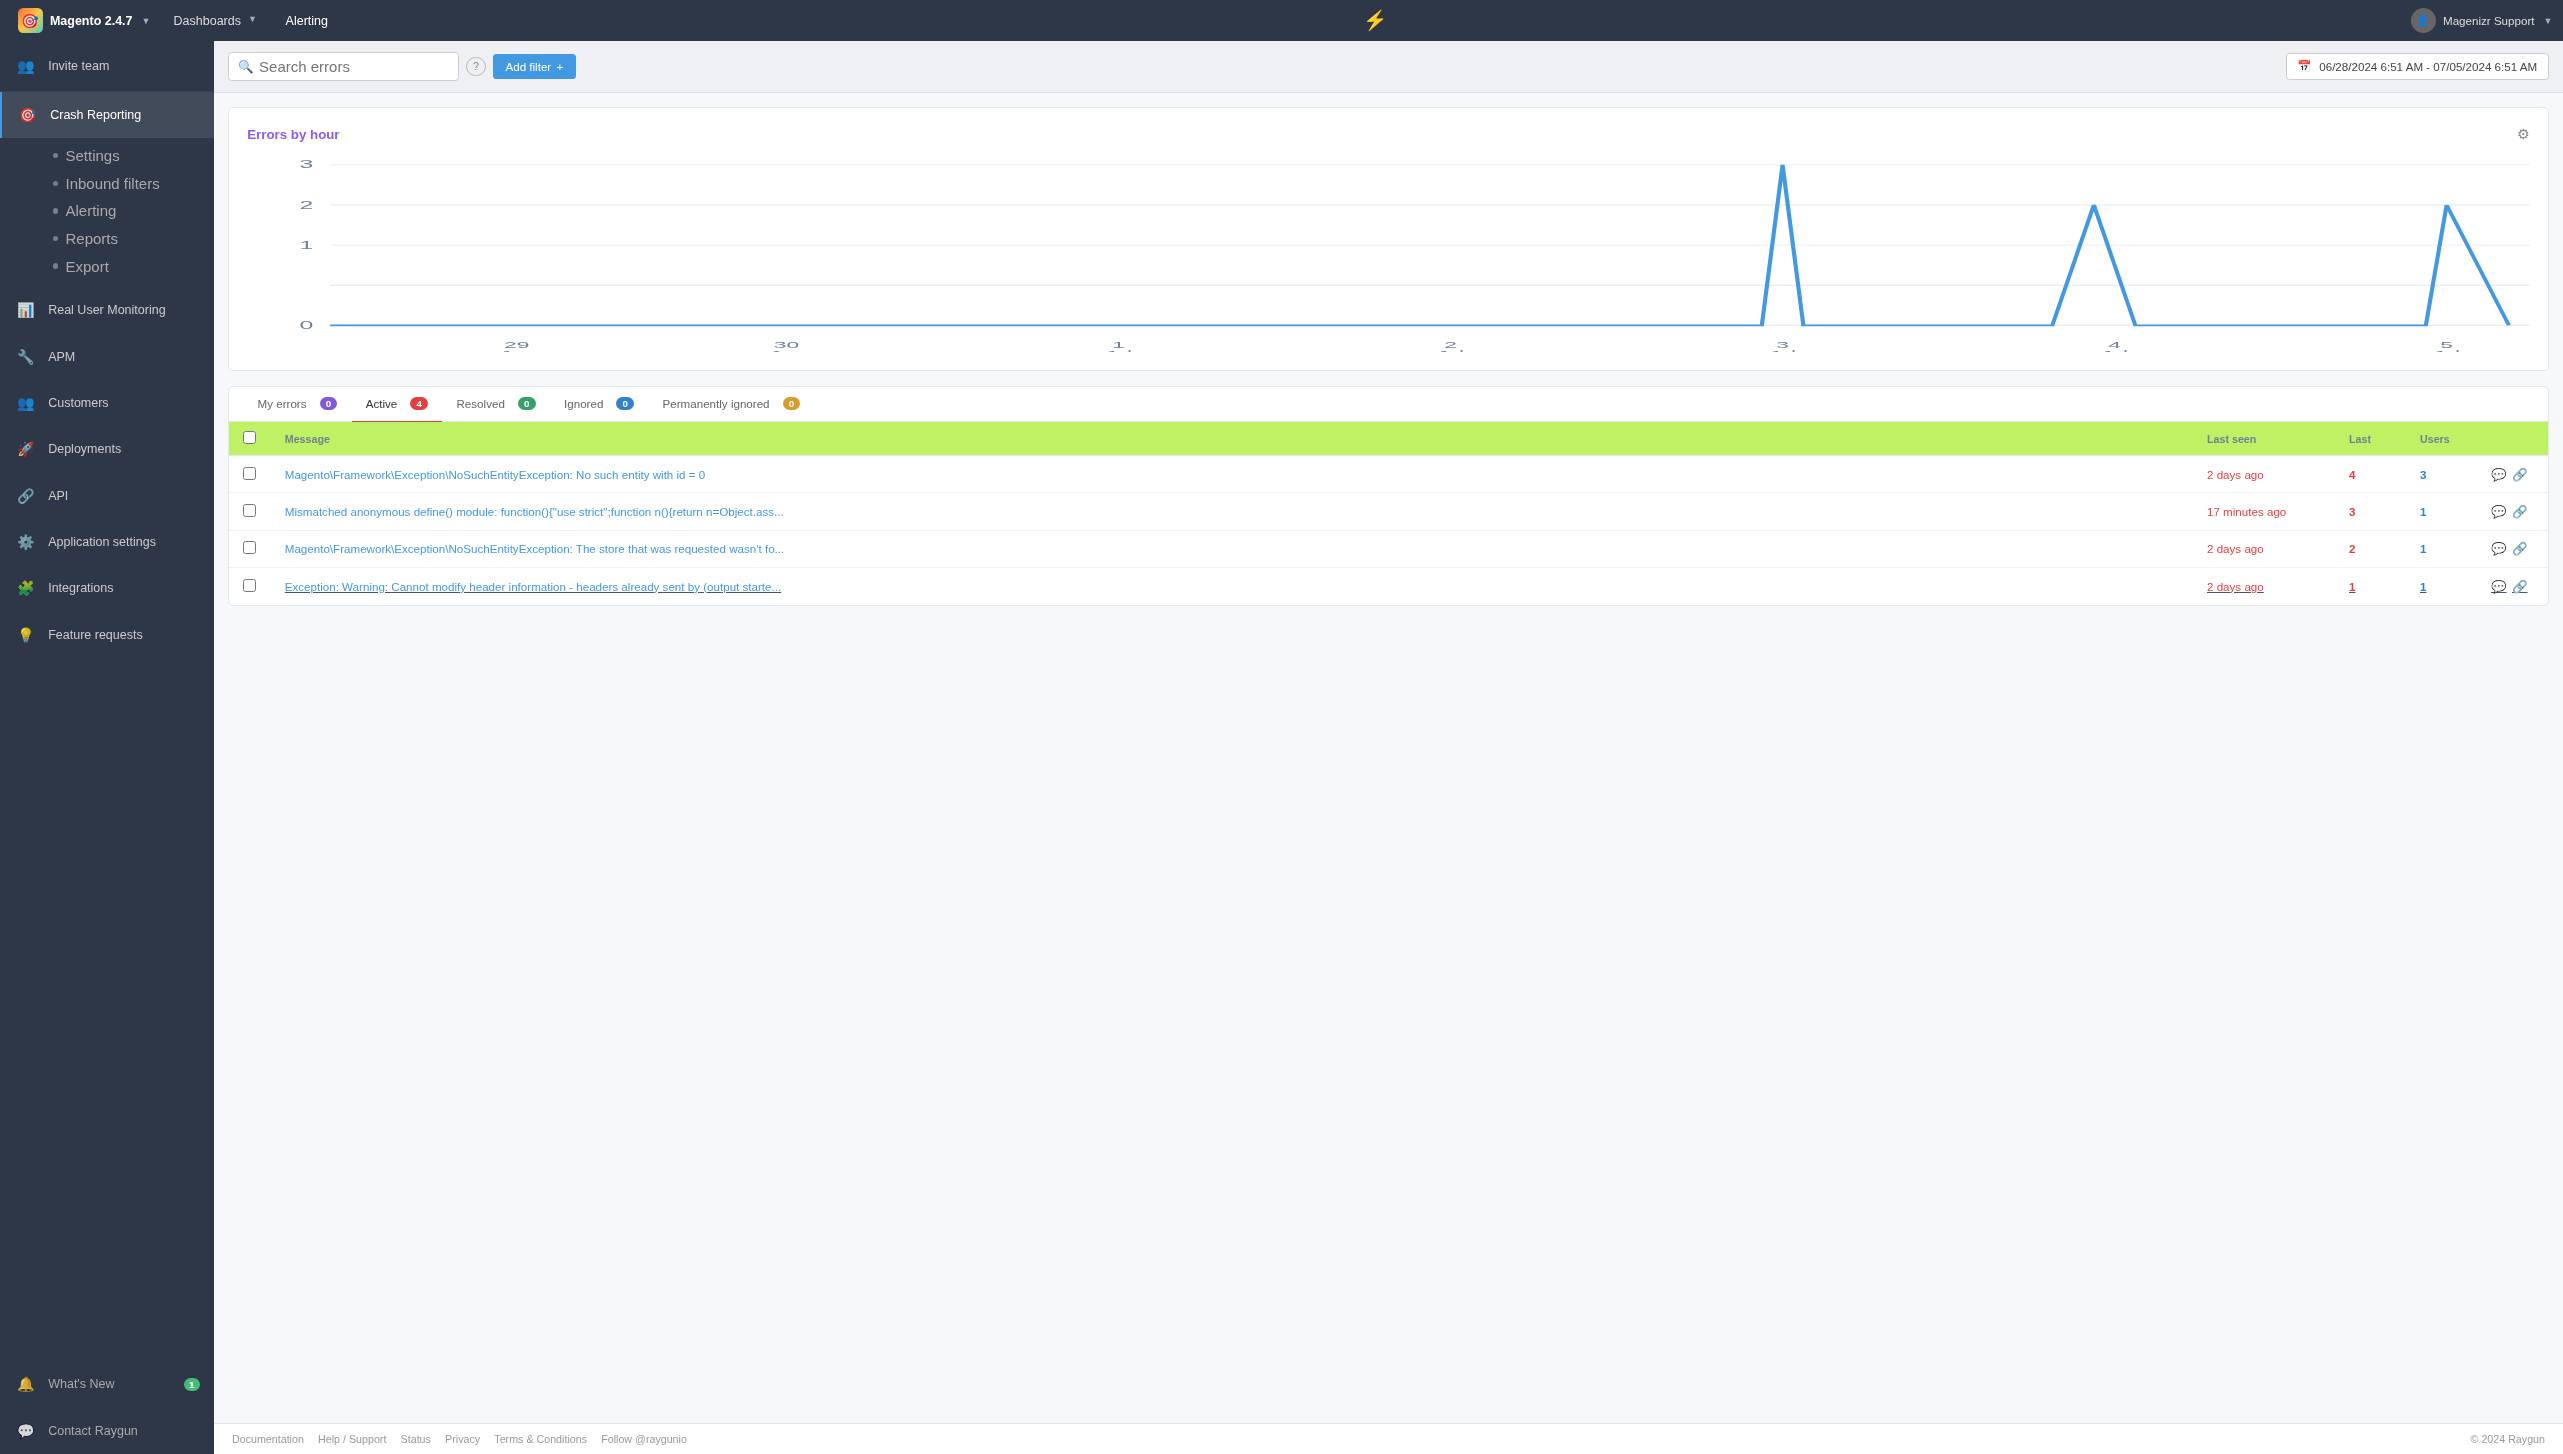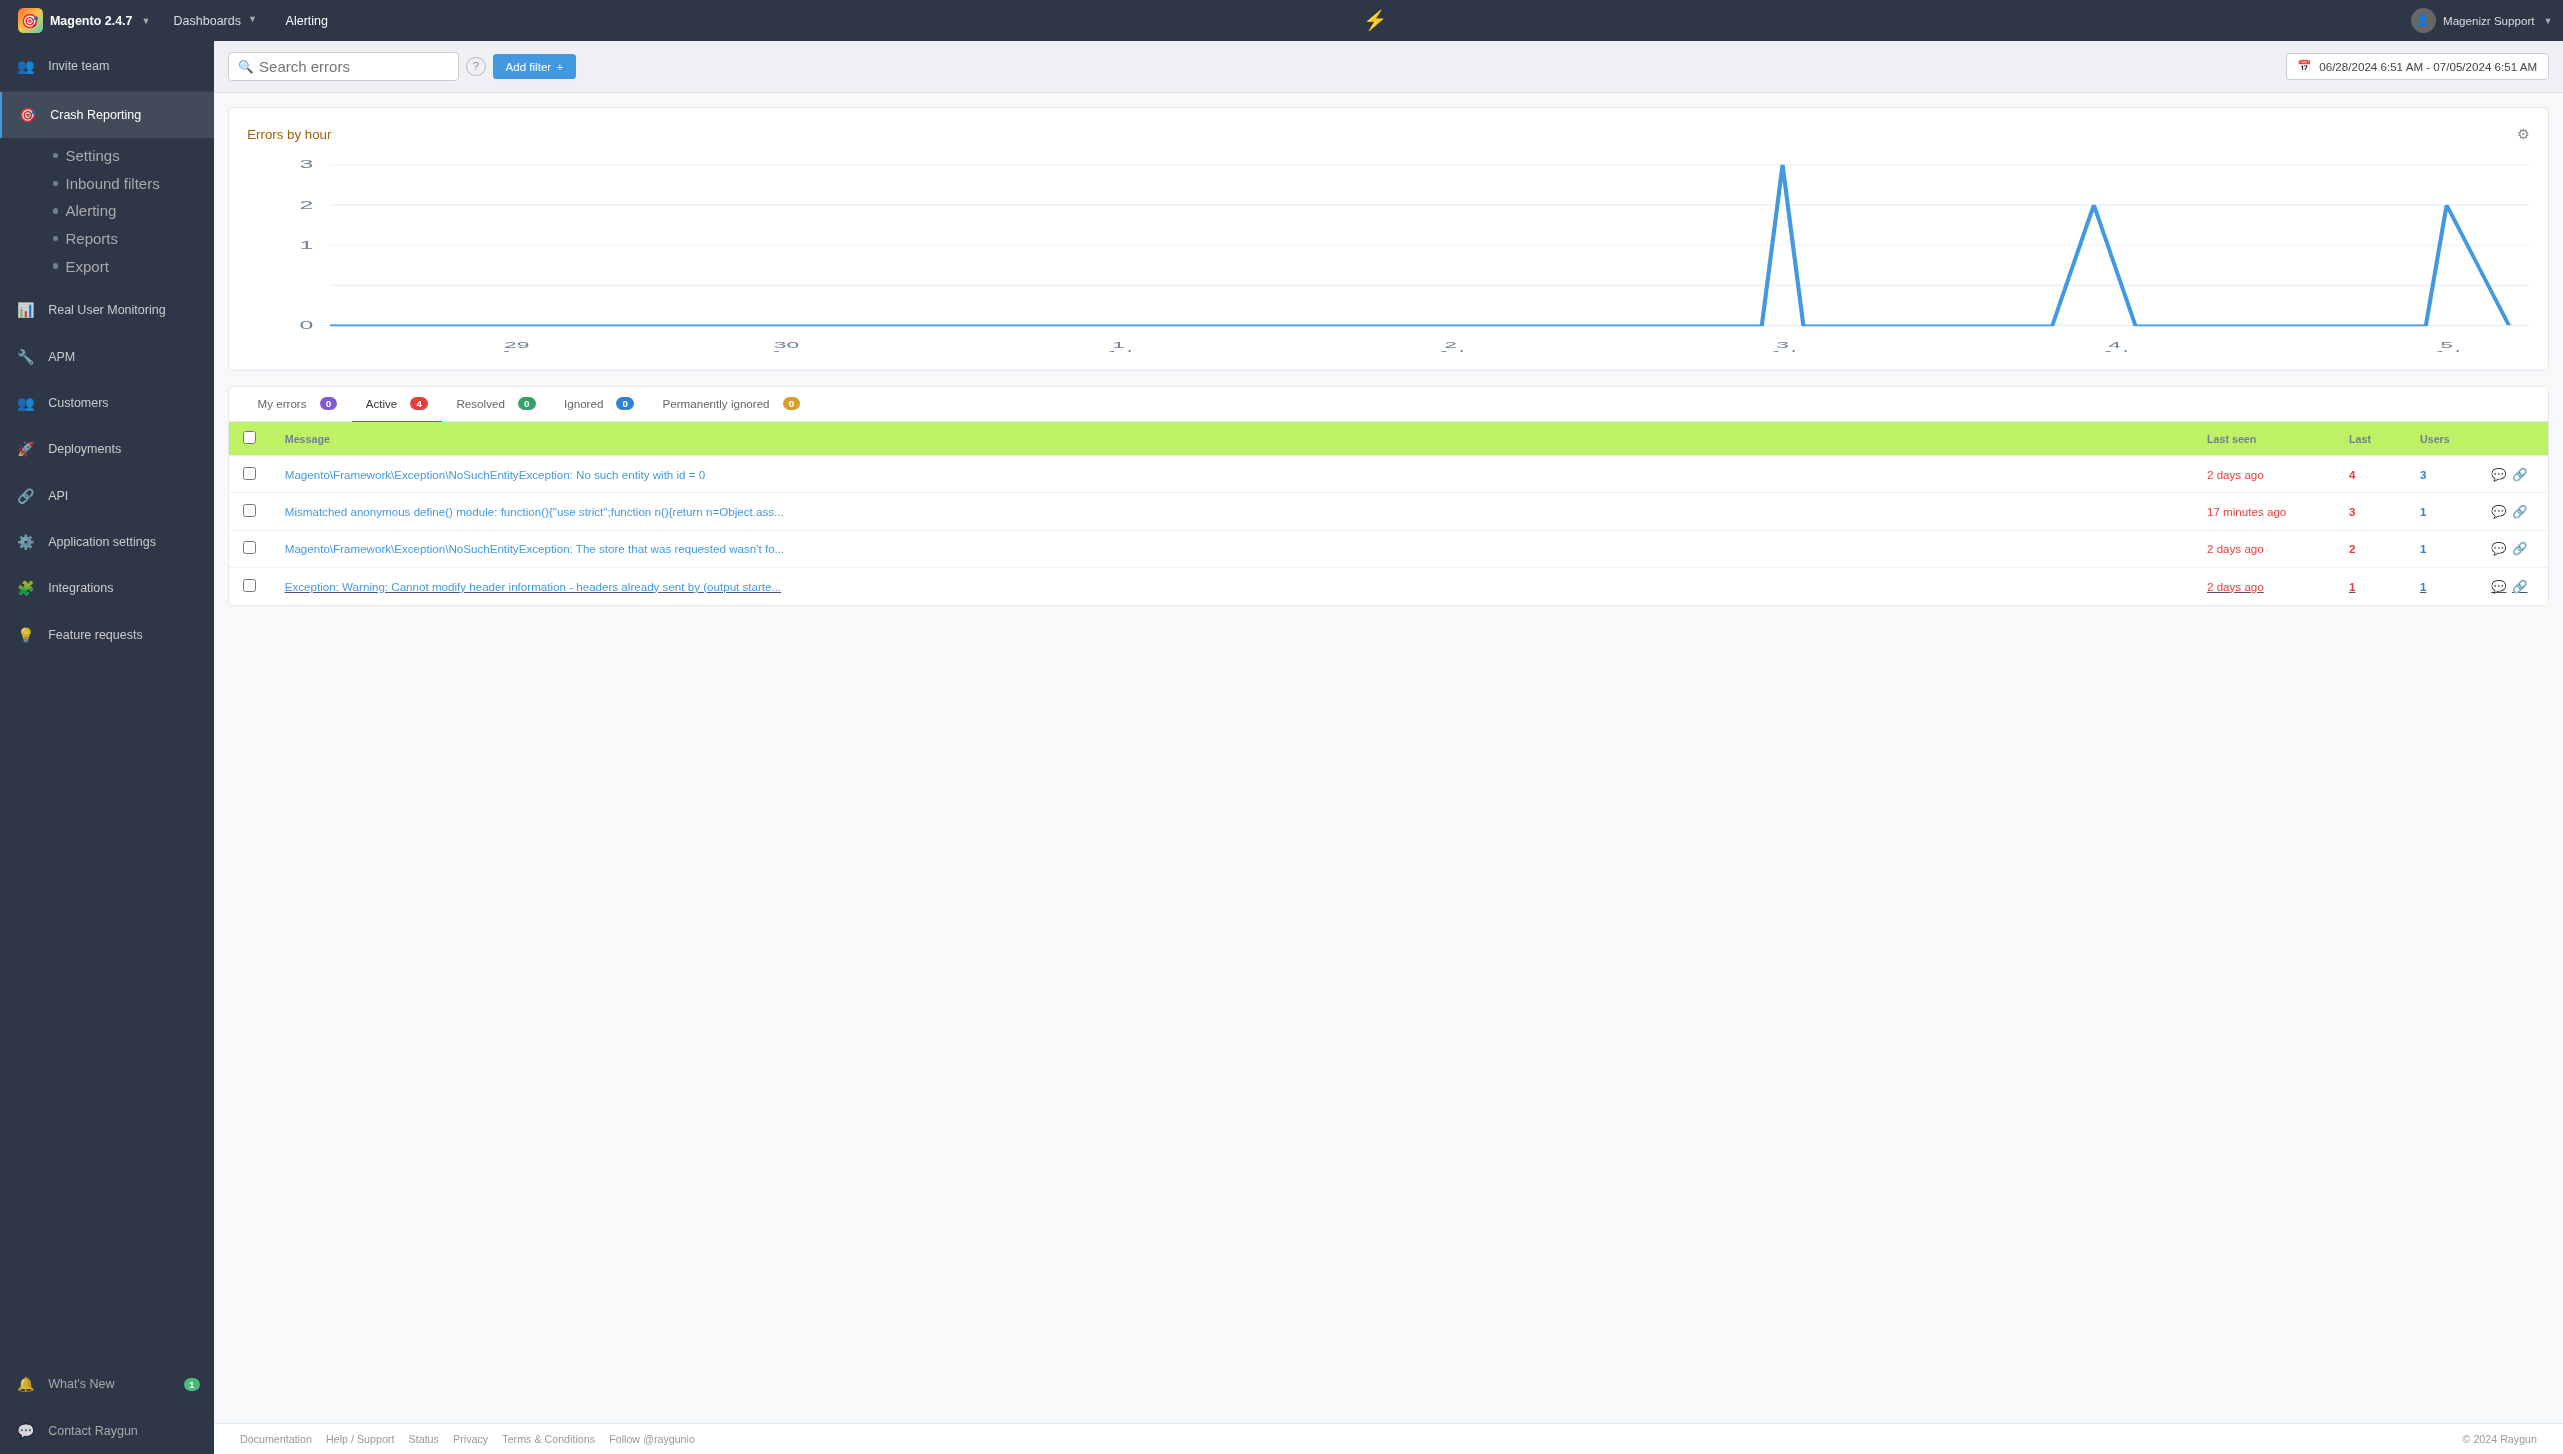--- a/index.html
+++ b/index.html
@@ -44,21 +44,21 @@
     .help-icon { width: 19.6px; height: 19.6px; border-radius: 50%; border: 0.9px solid #bbb; display: flex; align-items: center; justify-content: center; color: #888; font-size: 10.7px; cursor: pointer; }
     .add-filter-btn { background: #4299e1; color: #fff; border: none; border-radius: 3.6px; padding: 6.2px 12.5px; font-size: 11.6px; cursor: pointer; display: flex; align-items: center; gap: 5.3px; font-weight: 500; }
     .toolbar-spacer { flex: 1; }
     .date-range { display: flex; align-items: center; gap: 7.1px; background: #fff; border: 0.9px solid #ccc; border-radius: 3.6px; padding: 5.3px 10.7px; font-size: 11.6px; color: #444; cursor: pointer; }
     .date-icon { color: #666; }
 
     
     .content-area { flex: 1; overflow-y: auto; padding: 14.2px; display: flex; flex-direction: column; gap: 14.2px; }
     .chart-card { background: #fff; border-radius: 5.3px; border: 0.9px solid #e2e8f0; padding: 18px; }
     .chart-header { display: flex; align-items: center; justify-content: space-between; margin-bottom: 14.2px; }
-    .chart-title { font-size: 13.3px; font-weight: 400; color: #a16207; }
+    .chart-title { font-size: 13.3px; font-weight: 700; color: #8b5cf6; }
     .chart-gear { color: #888; font-size: 14.2px; cursor: pointer; }
     .chart-area { position: relative; height: 196px; }
     .chart-svg { width: 100%; height: 100%; }
 
     
     .errors-card { background: #fff; border-radius: 5.3px; border: 0.9px solid #e2e8f0; }
     .tabs-bar { display: flex; align-items: center; gap: 0; border-bottom: 0.9px solid #e2e8f0; padding: 0 14.2px; }
     .tab-item { display: flex; gap: 13px; padding: 10.7px 14.2px; font-size: 11.6px; color: #666; cursor: pointer; border-bottom: 1.8px solid transparent; margin-bottom: -0.9px; white-space: nowrap; }
     .tab-item.active { color: #333; border-bottom: 1.8px solid #e53e3e; font-weight: 500; }
     .tab-badge { border-radius: 9px; font-size: 9.8px; padding: 0.9px 6.2px; font-weight: 700; color: #fff; }
@@ -80,21 +80,21 @@
     .action-icon { color: #bbb; cursor: pointer; font-size: 12.5px; }
     .checkbox-cell { width: 32px; }
     .th-checkbox { width: 32px; }
     .col-message { }
     .col-lastseen { width: 142px; }
     .col-count { width: 71px; }
     .col-users { width: 71px; }
     .col-actions { width: 71px; }
 
     
-    .footer { background: #fff; border-top: 0.9px solid #e2e8f0; padding: 9px 26px; display: flex; align-items: flex-start; justify-content: space-between; font-size: 10.7px; color: #999; flex-shrink: 0; }
+    .footer { background: #fff; border-top: 0.9px solid #e2e8f0; padding: 9px 18px; display: flex; align-items: flex-start; justify-content: space-between; font-size: 10.7px; color: #999; flex-shrink: 0; }
     .footer-links { display: flex; gap: 14.2px; }
     .footer-link { color: #999; cursor: pointer; text-decoration: none; }
 
     
     .sidebar::-webkit-scrollbar { width: 3.6px; }
     .sidebar::-webkit-scrollbar-track { background: transparent; }
     .sidebar::-webkit-scrollbar-thumb { background: rgba(255,255,255,0.2); border-radius: 1.8px; }
   </style>
 </head>
 <body>

